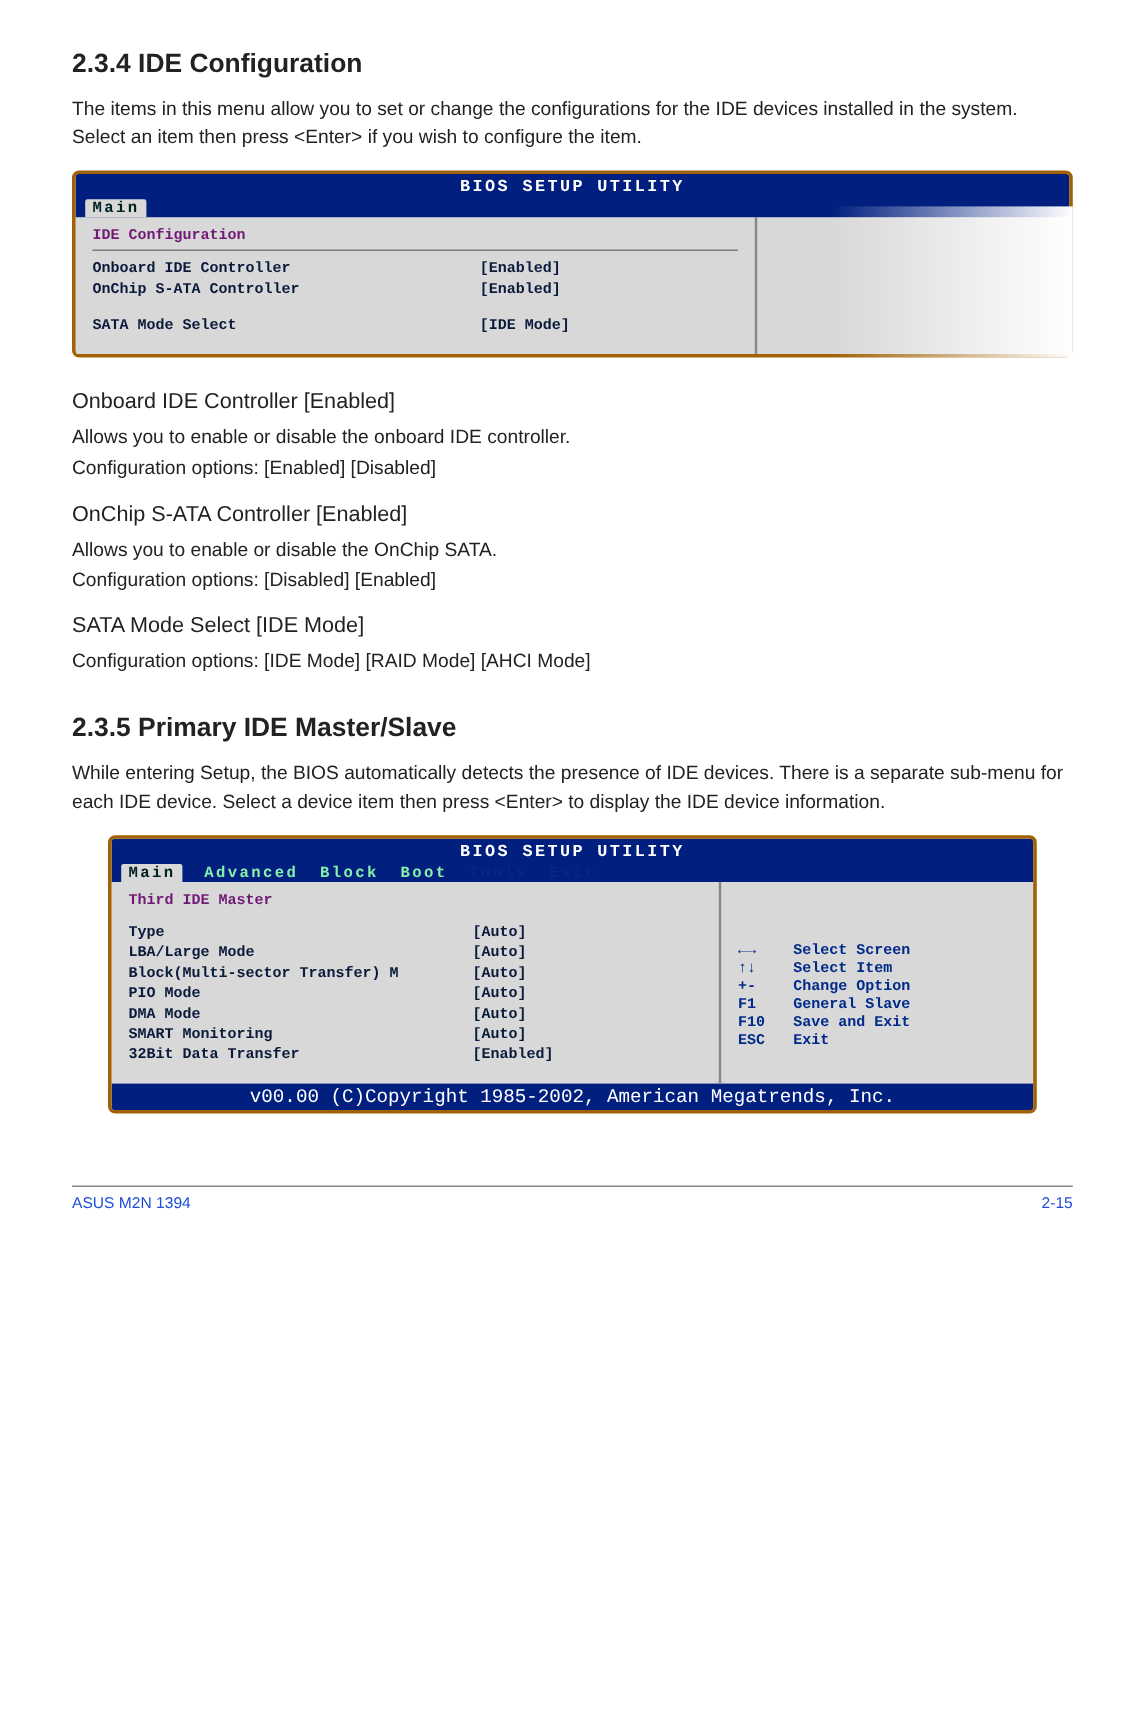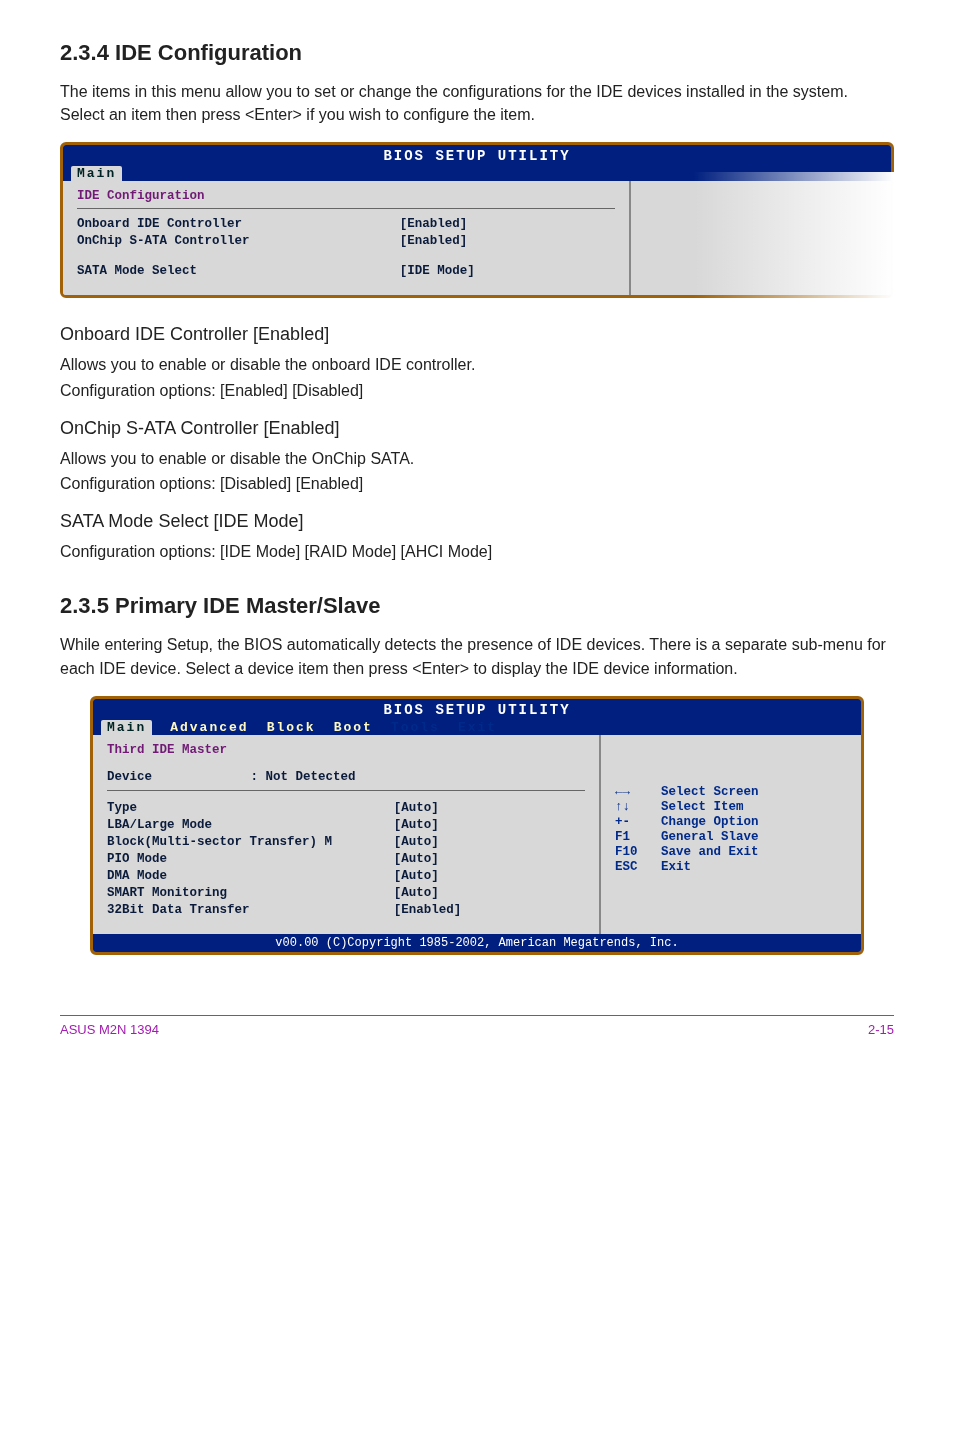--- a/index.html
+++ b/index.html
@@ -42,21 +42,21 @@
     .tabrow {
       display: flex;
       gap: 18px;
       font-family: 'Courier New', monospace;
       font-size: 13px;
       font-weight: bold;
       color: #aaa;
       margin-top: 2px;
     }
     .tabrow .tab {
-      color: #fef9c3;
+      color: #86efac;
     }
     .tabrow .tab.active {
       background: #d8d8d8;
       color: #022;
       padding: 0 6px;
       border-radius: 2px 2px 0 0;
     }
     .bios-body {
       display: flex;
       background: #d8d8d8;
@@ -87,21 +87,21 @@
     .bios-row {
       display: flex;
       margin: 3px 0;
     }
     .bios-row .lbl { flex: 0 0 60%; }
     .bios-row .val { flex: 0 0 40%; }
     .bios-footer {
       background: #001f7f;
       color: #fff;
       font-family: 'Courier New', monospace;
-      font-size: 12px;
+      font-size: 16px;
       text-align: center;
       padding: 2px 0;
     }
     h3.sub {
       font-size: 18px;
       font-weight: normal;
       margin-top: 8px;
       margin-bottom: 8px;
     }
     .help-block {
@@ -116,21 +116,21 @@
     hr.footerline {
       border: none;
       border-top: 1px solid #666;
       margin-top: 60px;
       margin-bottom: 6px;
     }
     .pagefoot {
       display: flex;
       justify-content: space-between;
       font-size: 13px;
-      color: #a21caf;
+      color: #1d4ed8;
     }
     .first-bios-wrapper {
       position: relative;
     }
     .fade-right {
       position: absolute;
       right: 0; top: 30px; bottom: 0;
       width: 200px;
       background: linear-gradient(90deg, rgba(216,216,216,0) 0%, #fff 100%);
       pointer-events: none;
@@ -195,24 +195,20 @@
       <span class="tab">Advanced</span>
       <span class="tab">Block</span>
       <span class="tab">Boot</span>
       <span class="tab" style="color:#002a8a;">Tools</span>
       <span class="tab" style="color:#002a8a;">Exit</span>
     </div>
   </div>
   <div class="bios-body">
     <div class="bios-left">
       <div class="bios-section-title" style="border-bottom:none;">Third IDE Master</div>
-      <div class="bios-row" style="border-bottom:1px solid #666; padding-bottom:6px; margin-bottom:10px;">
-        <span class="lbl" style="flex:0 0 30%;">Device</span>
-        <span class="val" style="flex:0 0 70%;">: Not Detected</span>
-      </div>
 
       <div class="bios-row">
         <span class="lbl">Type</span>
         <span class="val">[Auto]</span>
       </div>
       <div class="bios-row">
         <span class="lbl">LBA/Large Mode</span>
         <span class="val">[Auto]</span>
       </div>
       <div class="bios-row">

